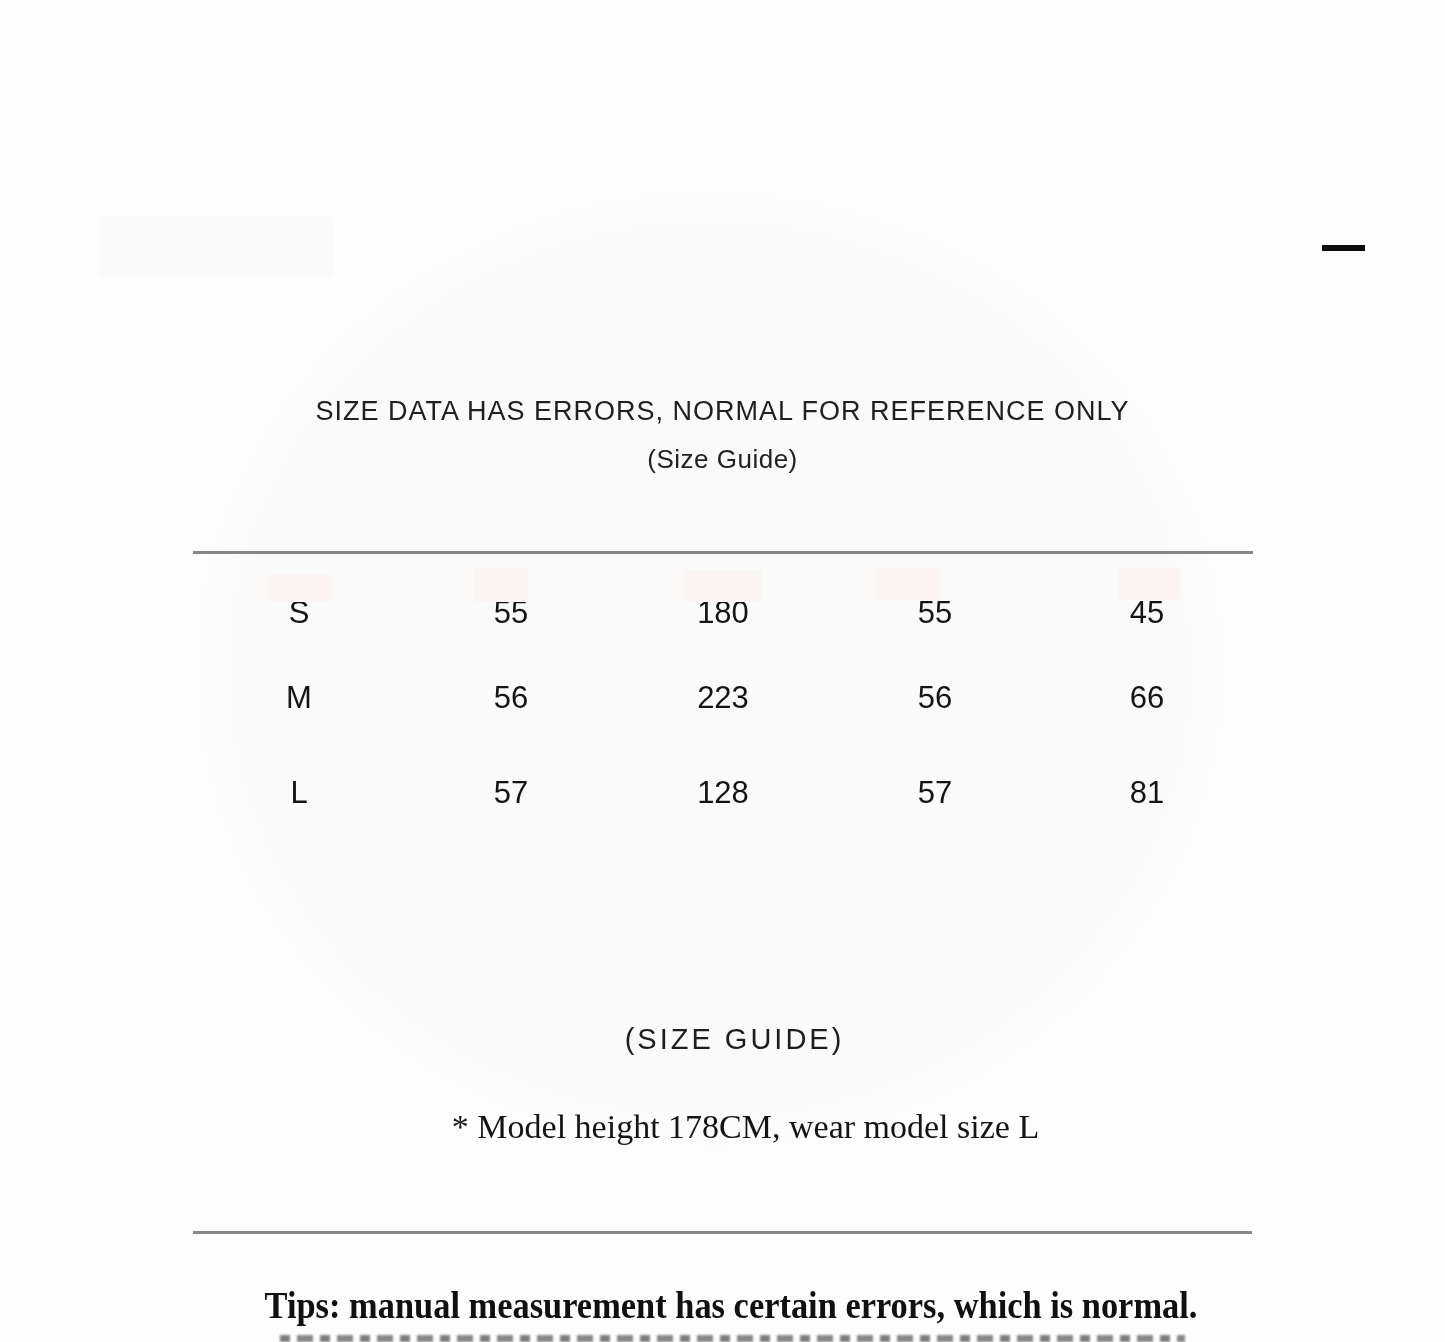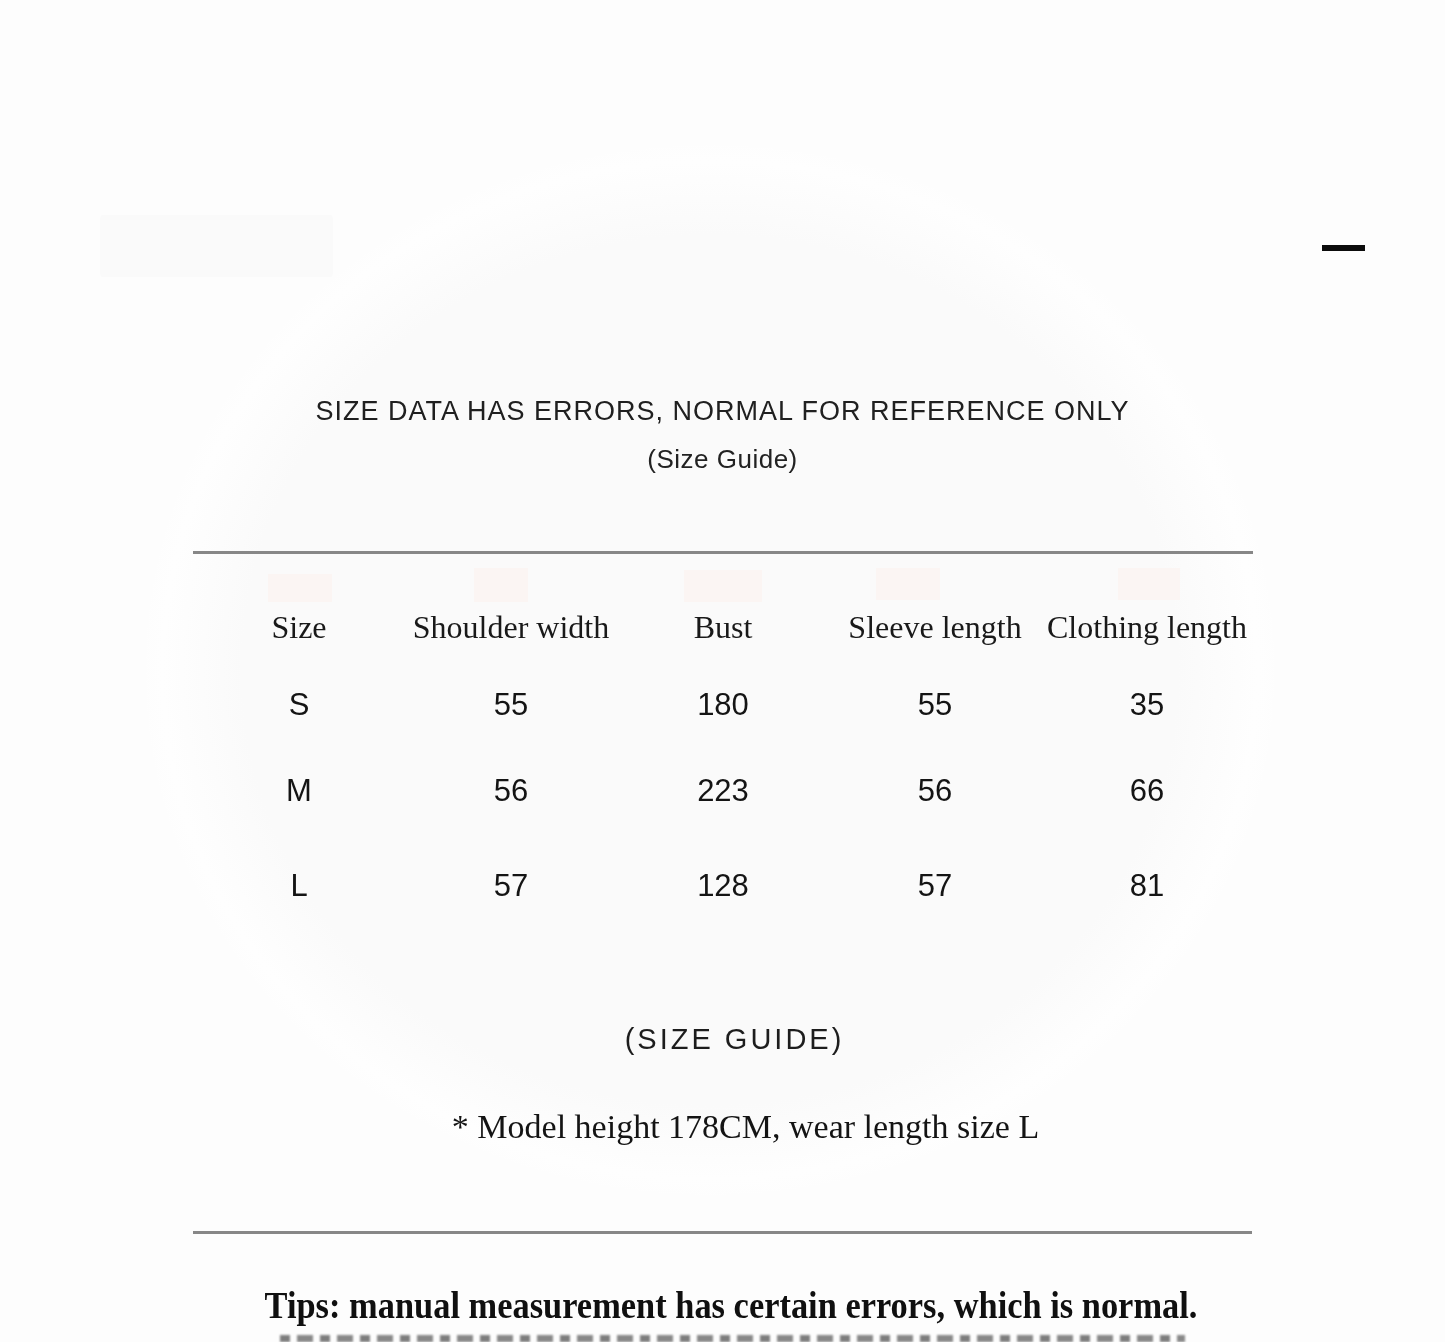--- a/index.html
+++ b/index.html
@@ -102,55 +102,48 @@
 
   <div class="size-table">
     <div class="rule"></div>
 
     <div class="hdr-patch patch-a"></div>
     <div class="hdr-patch patch-b"></div>
     <div class="hdr-patch patch-c"></div>
     <div class="hdr-patch patch-d"></div>
     <div class="hdr-patch patch-e"></div>
 
-    <div class="t-row t-head">
-      <div>Size</div>
-      <div>Shoulder width</div>
-      <div>Bust</div>
-      <div>Sleeve length</div>
-      <div>Clothing length</div>
-    </div>
 
     <div class="t-row t-data row-s">
       <div>S</div>
       <div>55</div>
       <div>180</div>
       <div>55</div>
-      <div>35</div>
+      <div>45</div>
     </div>
 
     <div class="t-row t-data row-m">
       <div>M</div>
       <div>56</div>
       <div>223</div>
       <div>56</div>
       <div>66</div>
     </div>
 
     <div class="t-row t-data row-l">
       <div>L</div>
       <div>57</div>
       <div>128</div>
       <div>57</div>
       <div>81</div>
     </div>
   </div>
 
   <div class="size-guide-caption">(SIZE GUIDE)</div>
-  <div class="model-note">* Model height 178CM, wear length size L</div>
+  <div class="model-note">* Model height 178CM, wear model size L</div>
 
   <div class="rule rule-bottom"></div>
 
   <div class="tips-line">Tips: manual measurement has certain errors, which is normal.</div>
 
   <div class="clipped-text-strip"></div>
 
 </div>
 
 </body></html>

